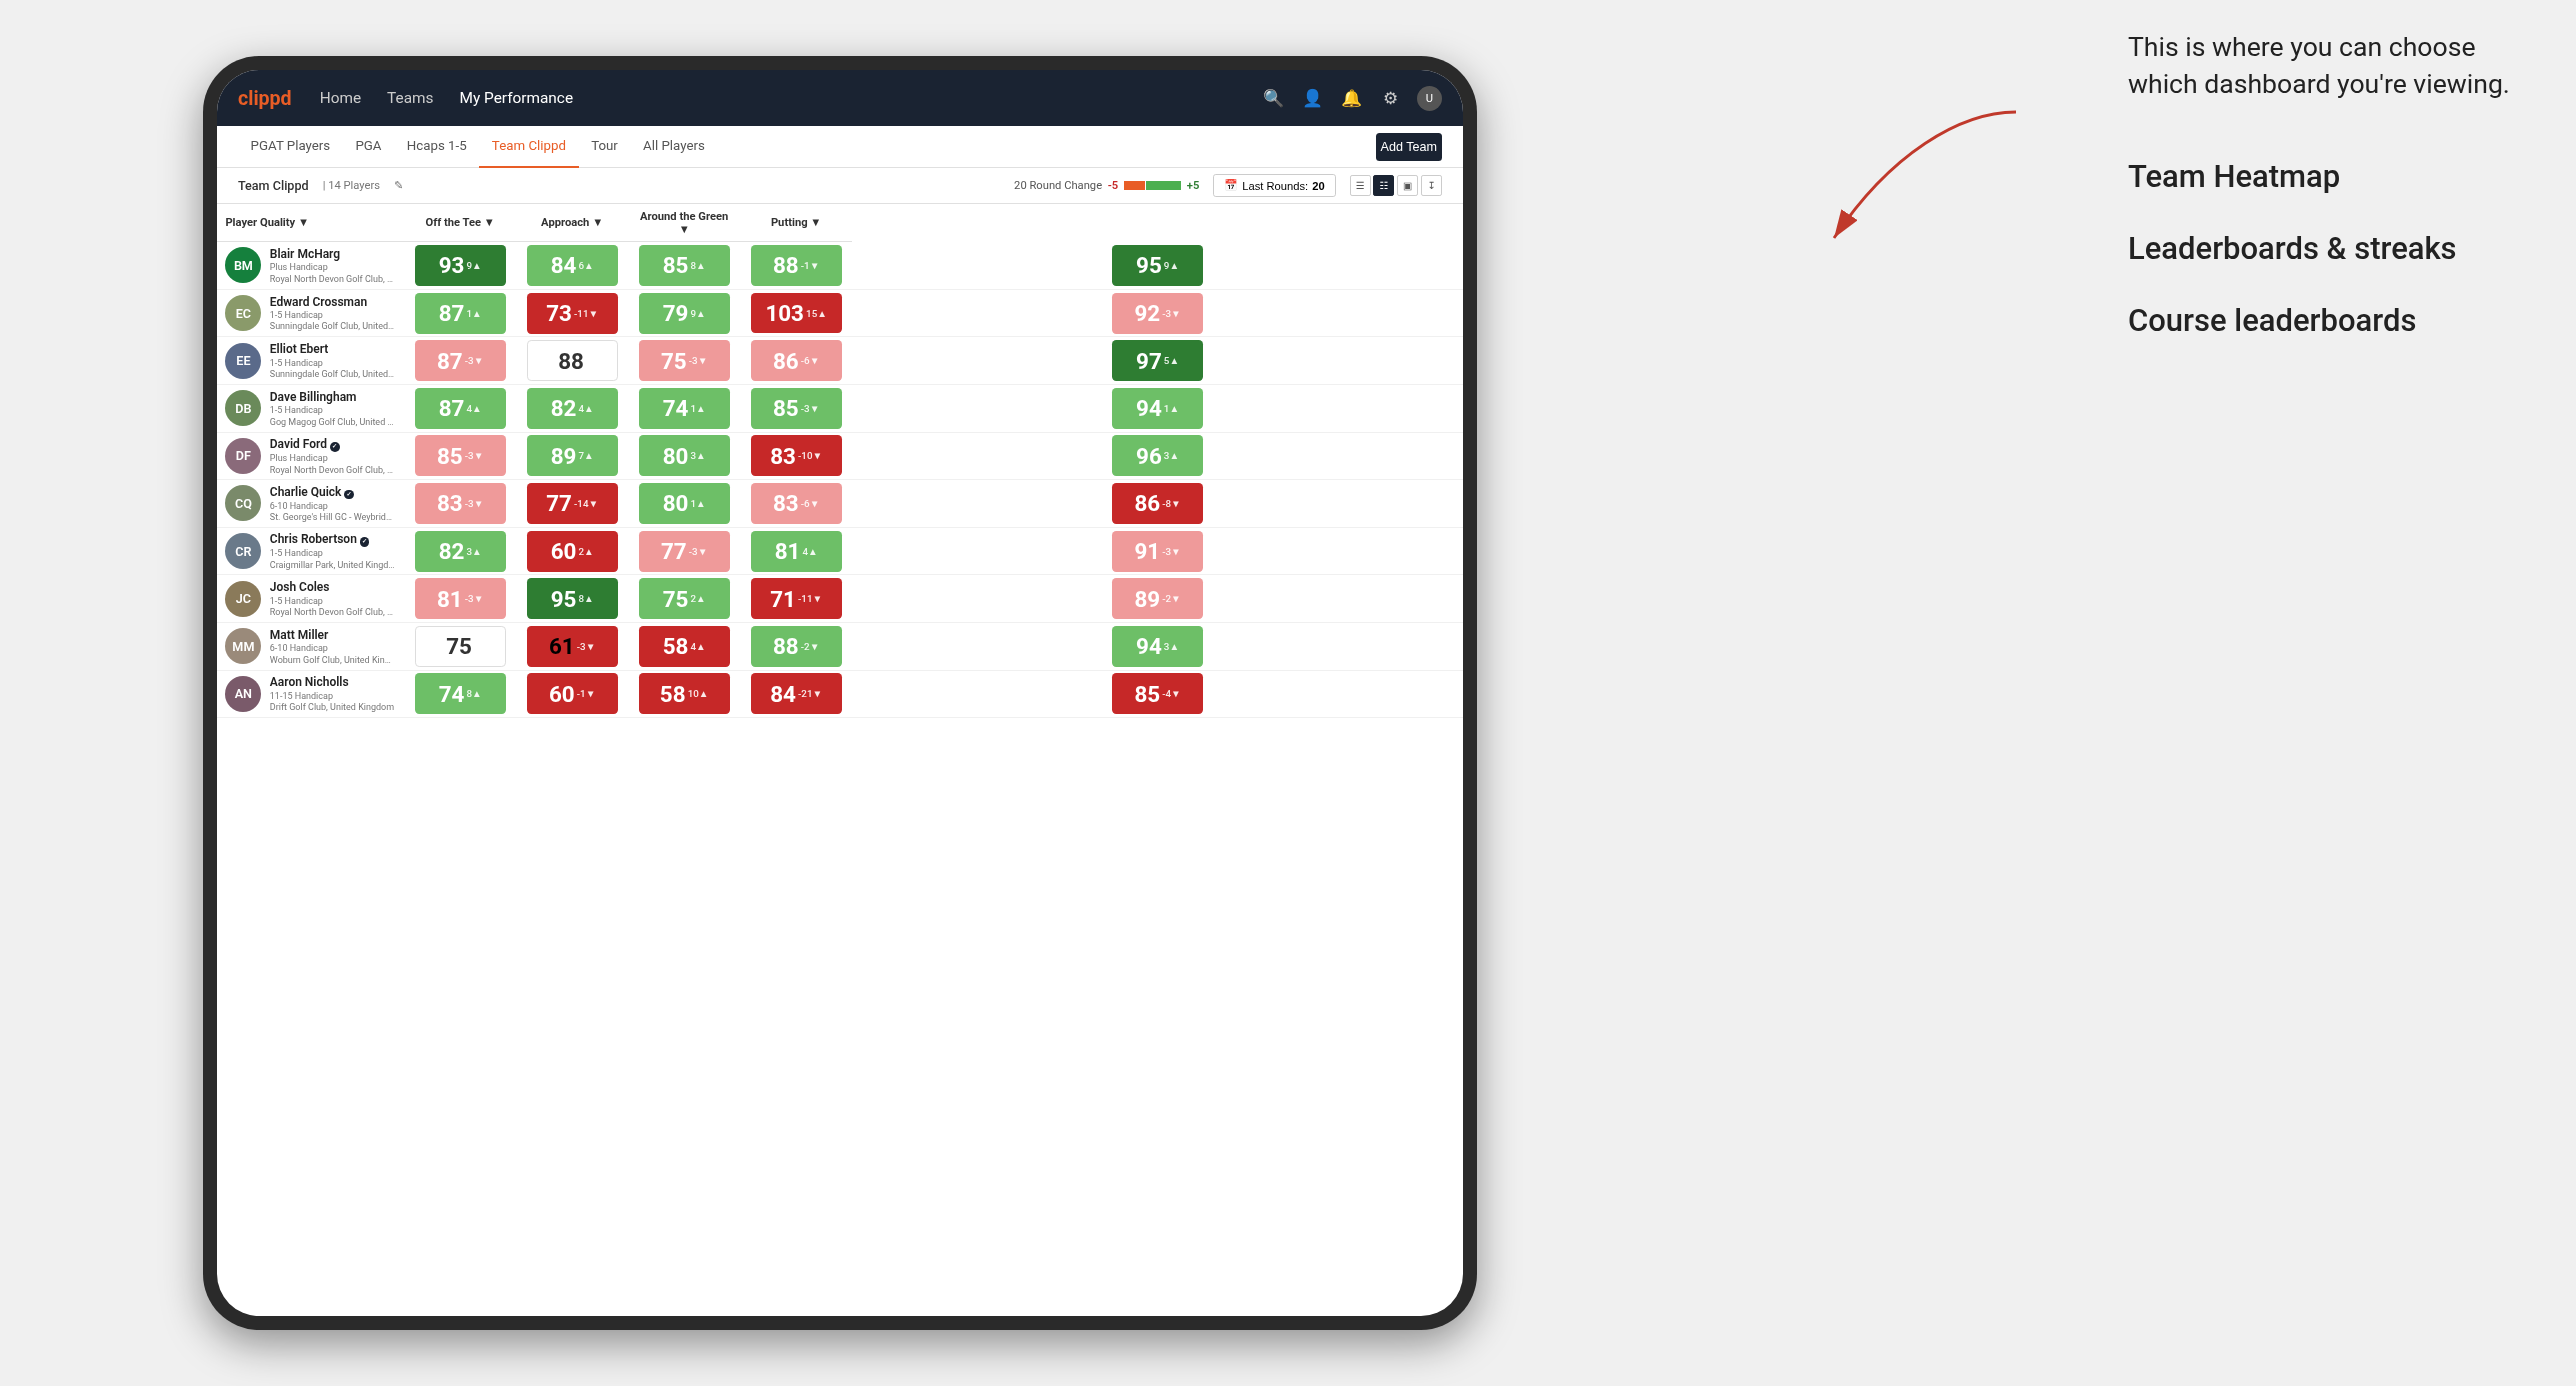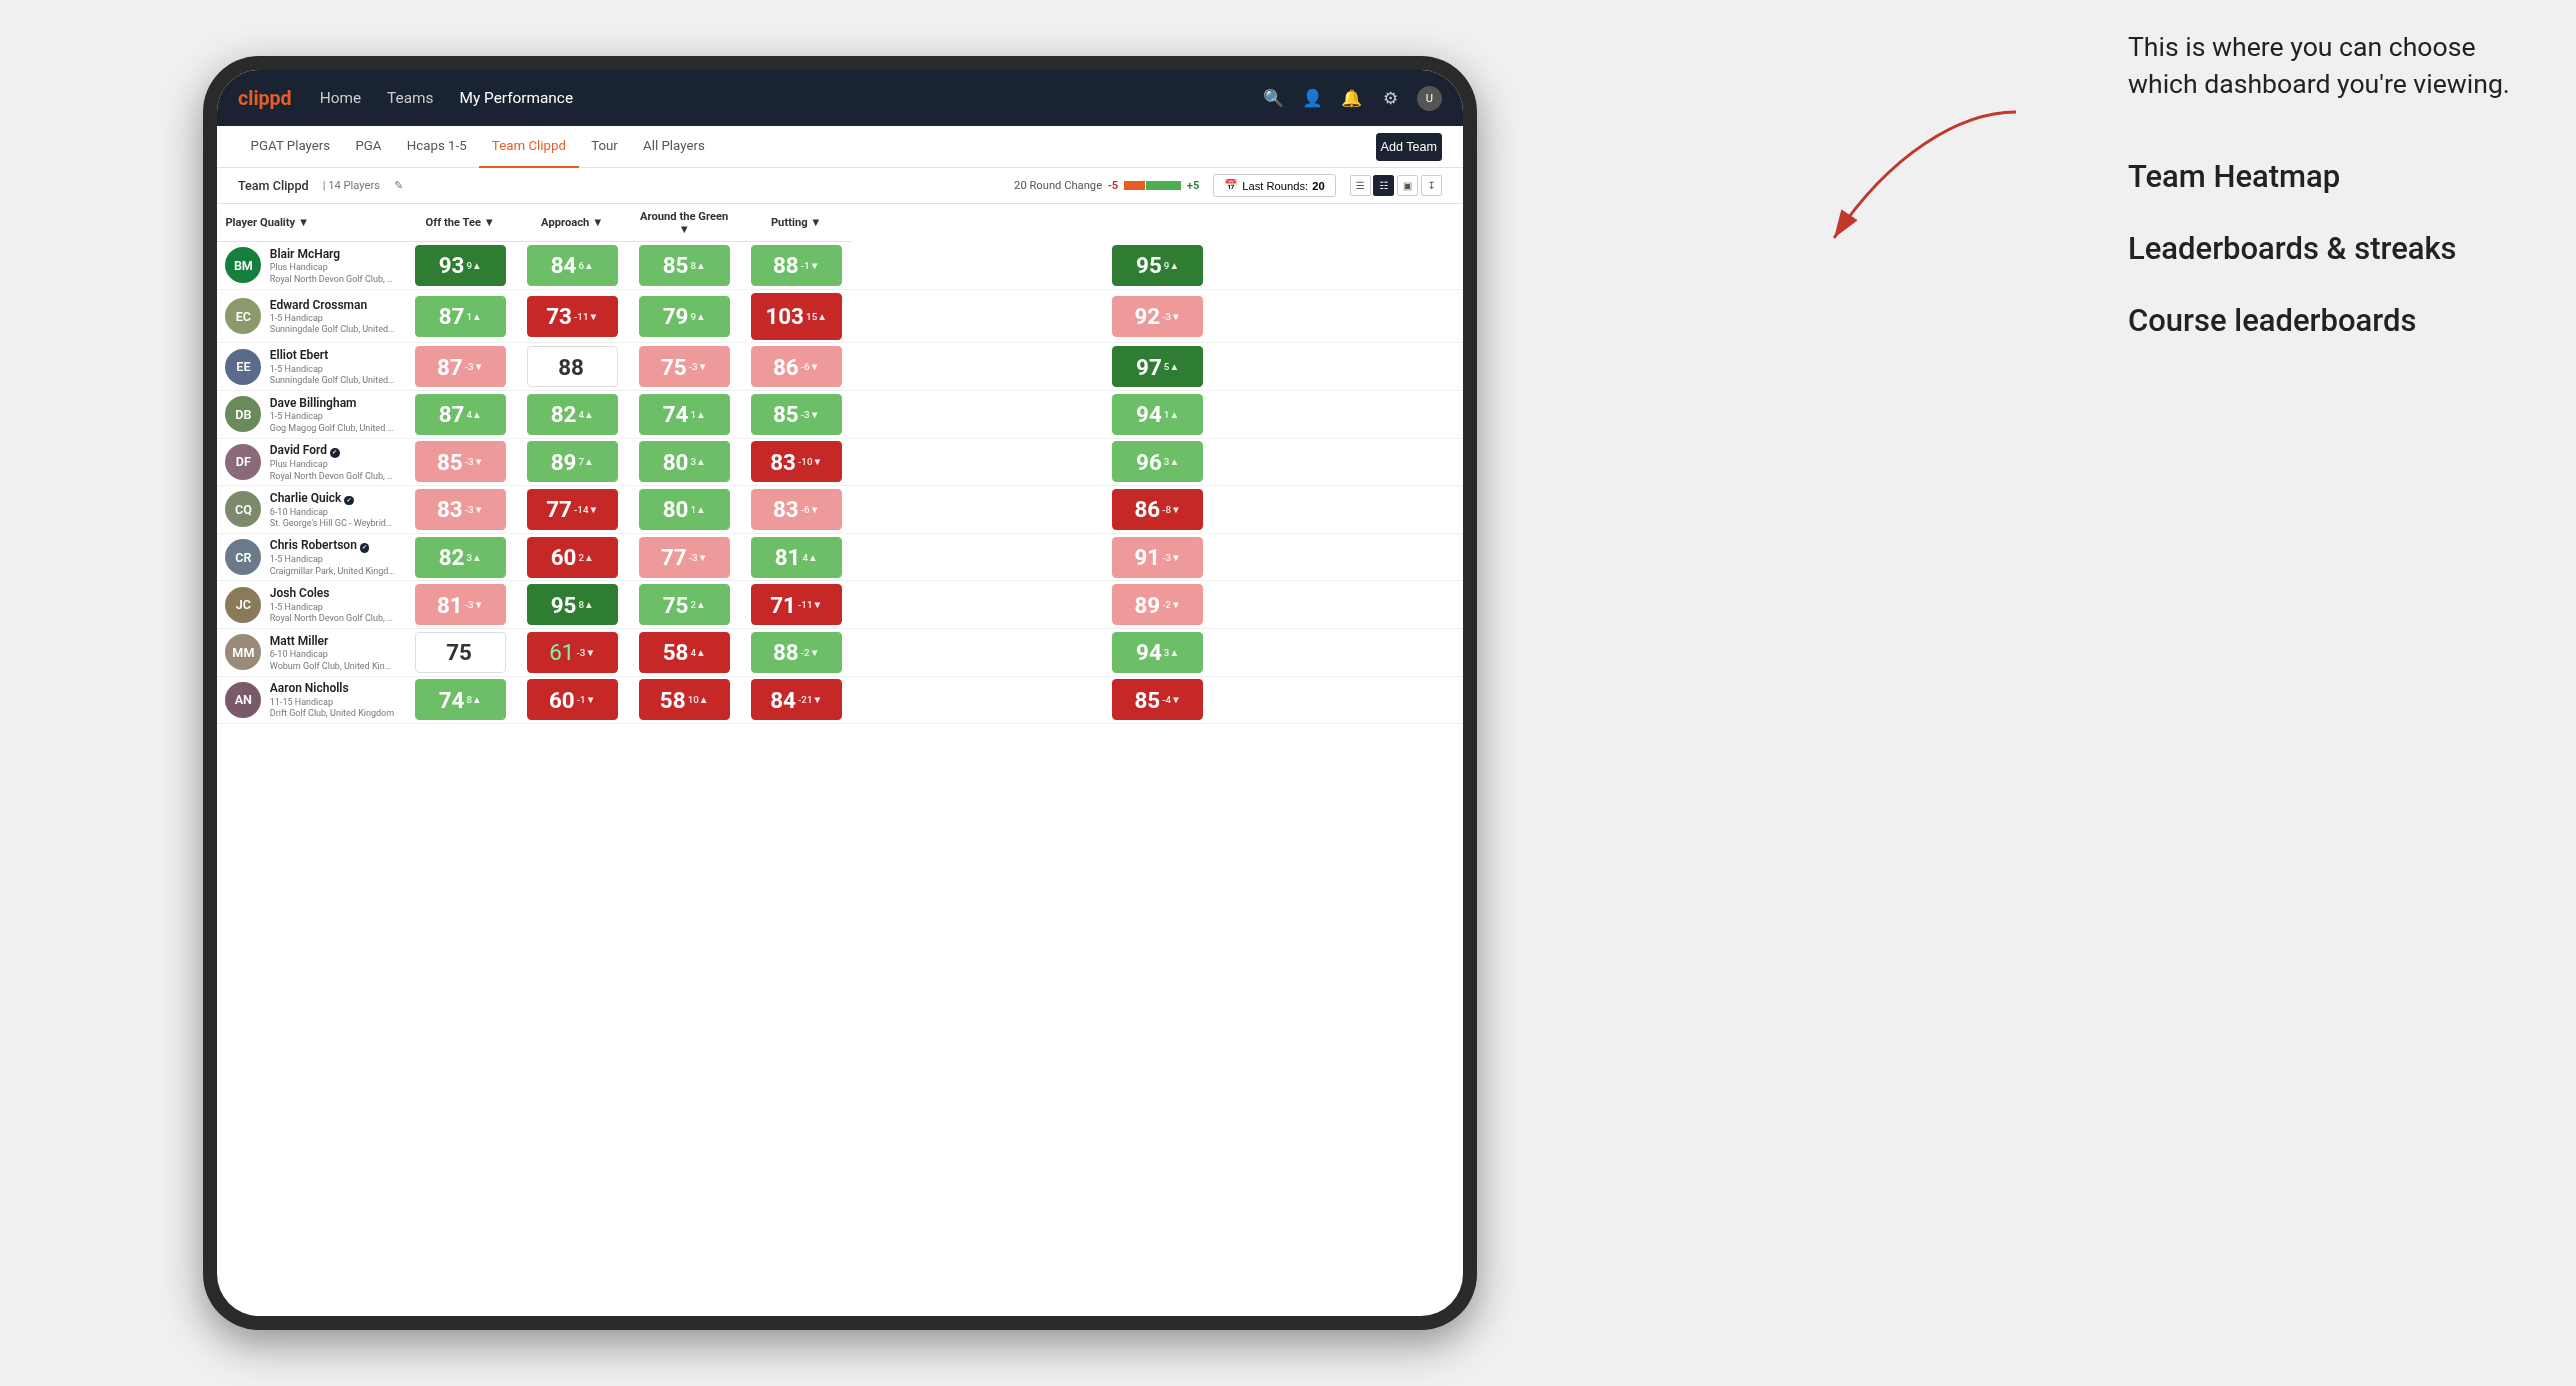--- a/index.html
+++ b/index.html
@@ -502,21 +502,21 @@
           <span class="score-change" style="font-size:9.8px;color:rgba(255,255,255,0.9);margin-left:2.1px;">-11▼</span>
         </div>
       </td>
               <td class="score-cell">
         <div class="score-box green-light" style="background:#6dbf67; display:inline-flex; align-items:center; justify-content:center; width:91px; height:41px; border-radius:4.2px; border: none">
           <span class="score-main" style="font-size:22.4px;font-weight:700;color:#fff">79</span>
           <span class="score-change" style="font-size:9.8px;color:rgba(255,255,255,0.9);margin-left:2.1px;">9▲</span>
         </div>
       </td>
               <td class="score-cell">
-        <div class="score-box red-dark" style="background:#c62828; display:inline-flex; align-items:center; justify-content:center; width:91px; height:47px; border-radius:4.2px; border: none">
+        <div class="score-box red-dark" style="background:#c62828; display:inline-flex; align-items:center; justify-content:center; width:91px; height:40px; border-radius:4.2px; border: none">
           <span class="score-main" style="font-size:22.4px;font-weight:700;color:#fff">103</span>
           <span class="score-change" style="font-size:9.8px;color:rgba(255,255,255,0.9);margin-left:2.1px;">15▲</span>
         </div>
       </td>
               <td class="score-cell">
         <div class="score-box red-light" style="background:#ef9a9a; display:inline-flex; align-items:center; justify-content:center; width:91px; height:41px; border-radius:4.2px; border: none">
           <span class="score-main" style="font-size:22.4px;font-weight:700;color:#fff">92</span>
           <span class="score-change" style="font-size:9.8px;color:rgba(255,255,255,0.9);margin-left:2.1px;">-3▼</span>
         </div>
       </td>
@@ -785,21 +785,21 @@
       </div>
     </td>
               <td class="score-cell">
         <div class="score-box neutral" style="background:#ffffff; display:inline-flex; align-items:center; justify-content:center; width:91px; height:41px; border-radius:4.2px; border: 0.7px solid #ddd">
           <span class="score-main" style="font-size:22.4px;font-weight:700;color:#333">75</span>
           <span class="score-change" style="font-size:9.8px;color:#777;margin-left:2.1px;"></span>
         </div>
       </td>
               <td class="score-cell">
         <div class="score-box red-dark" style="background:#c62828; display:inline-flex; align-items:center; justify-content:center; width:91px; height:41px; border-radius:4.2px; border: none">
-          <span class="score-main" style="font-size:22.4px;font-weight:400;color:#86efac">61</span>
+          <span class="score-main" style="font-size:22.4px;font-weight:700;color:#000000">61</span>
           <span class="score-change" style="font-size:9.8px;color:rgba(255,255,255,0.9);margin-left:2.1px;">-3▼</span>
         </div>
       </td>
               <td class="score-cell">
         <div class="score-box red-dark" style="background:#c62828; display:inline-flex; align-items:center; justify-content:center; width:91px; height:41px; border-radius:4.2px; border: none">
           <span class="score-main" style="font-size:22.4px;font-weight:700;color:#fff">58</span>
           <span class="score-change" style="font-size:9.8px;color:rgba(255,255,255,0.9);margin-left:2.1px;">4▲</span>
         </div>
       </td>
               <td class="score-cell">

